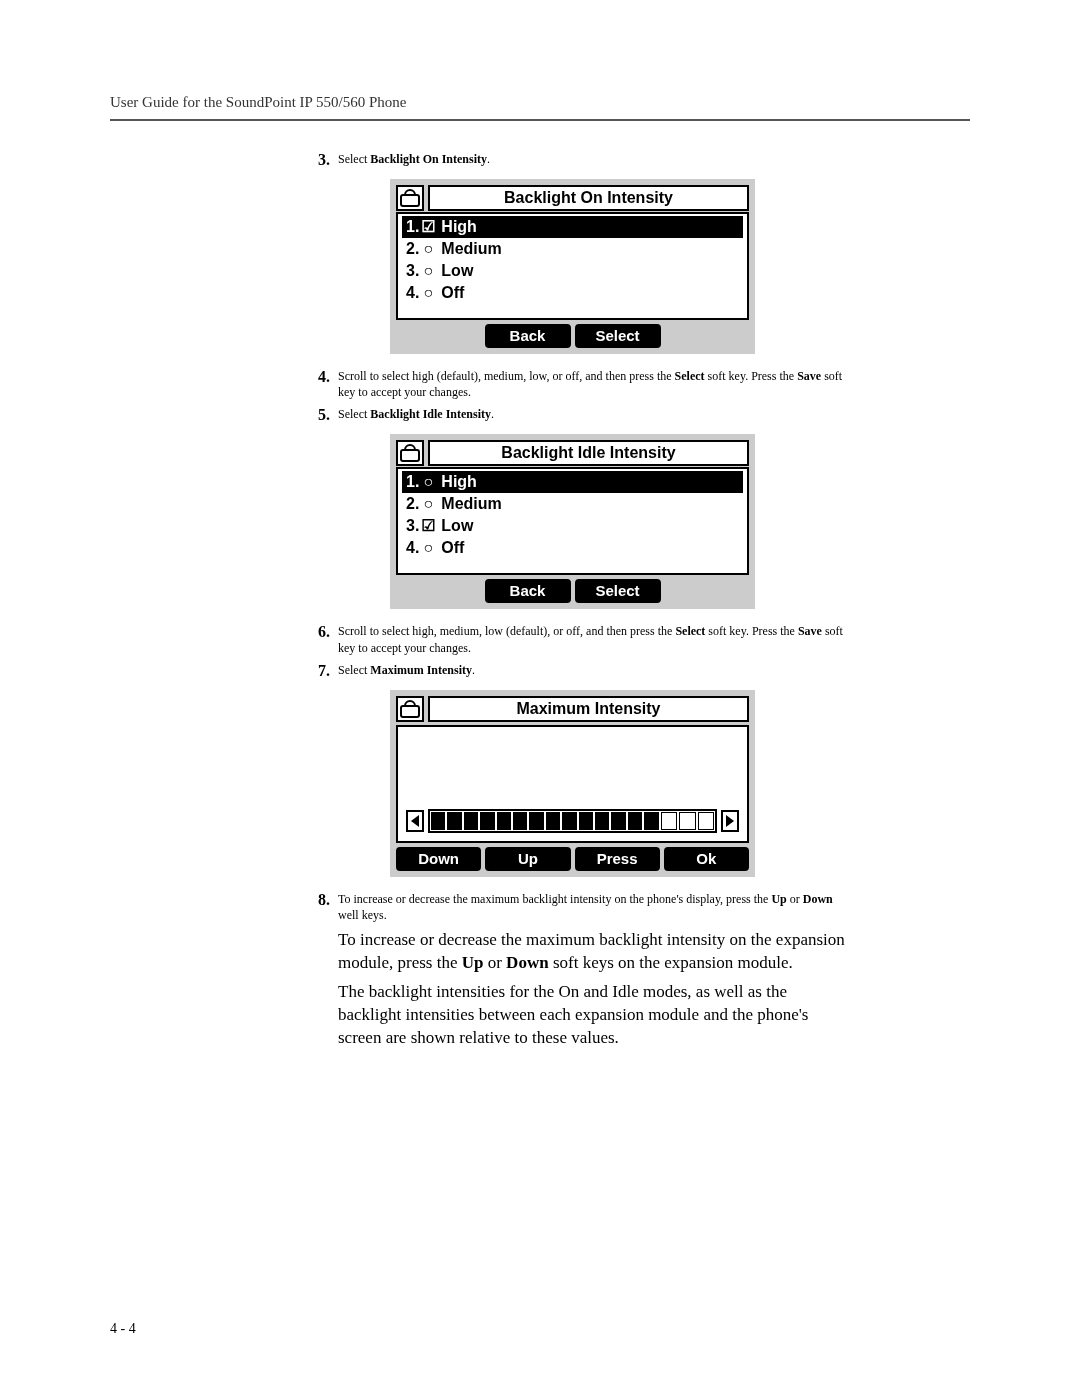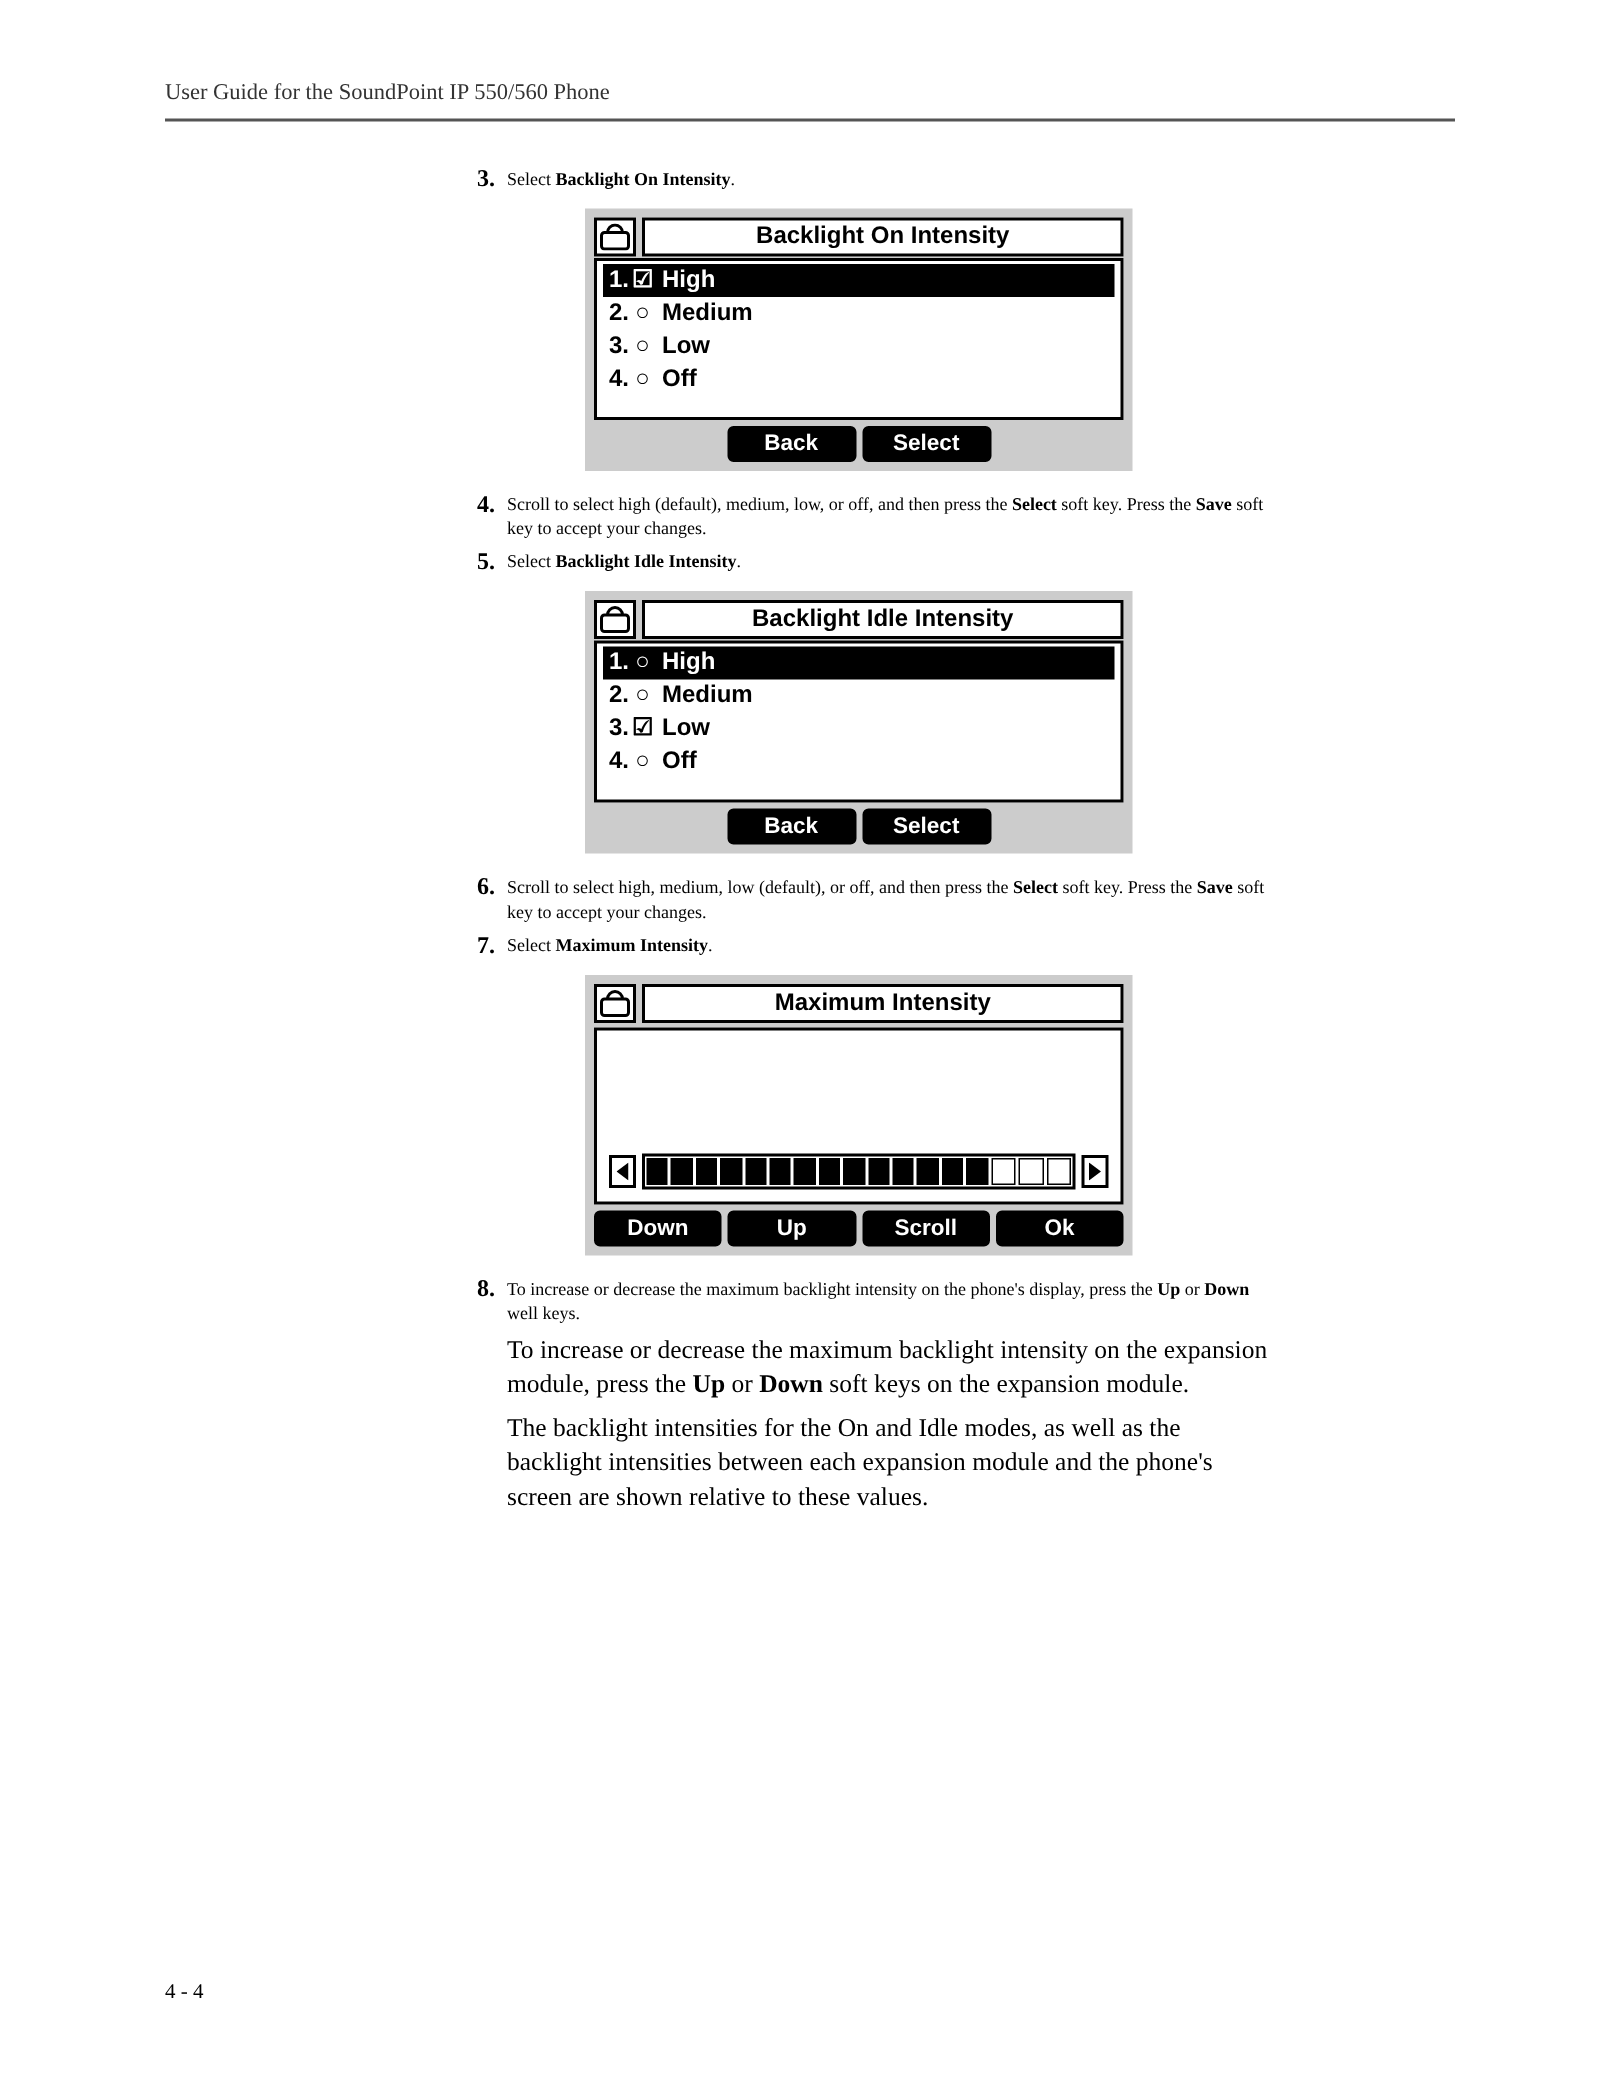--- a/index.html
+++ b/index.html
@@ -6,21 +6,21 @@
     margin: 0;
     padding: 0;
     background: #fff;
     font-family: "Book Antiqua", Palatino, Georgia, serif;
     color: #000;
     width: 1080px;
   }
   .page {
     width: 1080px;
     height: 1397px;
-    padding: 54px 0 0 0;
+    padding: 94px 0 0 0;
     box-sizing: border-box;
     position: relative;
   }
   .header-line {
     font-size: 15px;
     color: #333;
     margin: 0 0 8px 110px;
   }
   .rule {
     margin: 0 110px 30px 110px;
@@ -352,21 +352,21 @@
             <div class="arrow-box">
               <svg viewBox="0 0 8 12">
                   <polygon points="0,0 0,12 8,6" fill="#000"></polygon>
                 </svg>
             </div>
           </div>
         </div>
         <div class="lcd-softkeys four">
           <div class="softkey">Down</div>
           <div class="softkey">Up</div>
-          <div class="softkey">Scroll</div>
+          <div class="softkey">Press</div>
           <div class="softkey">Ok</div>
         </div>
       </div>
     </div>
 
     <div class="step-row">
       <div class="step-num">8.</div>
       <div class="step-text">
         <span>To increase or decrease the maximum backlight intensity on the phone's display, press the </span><span class="step-bold">Up</span><span> or </span><span class="step-bold">Down</span><span> well keys.</span>
       </div>

